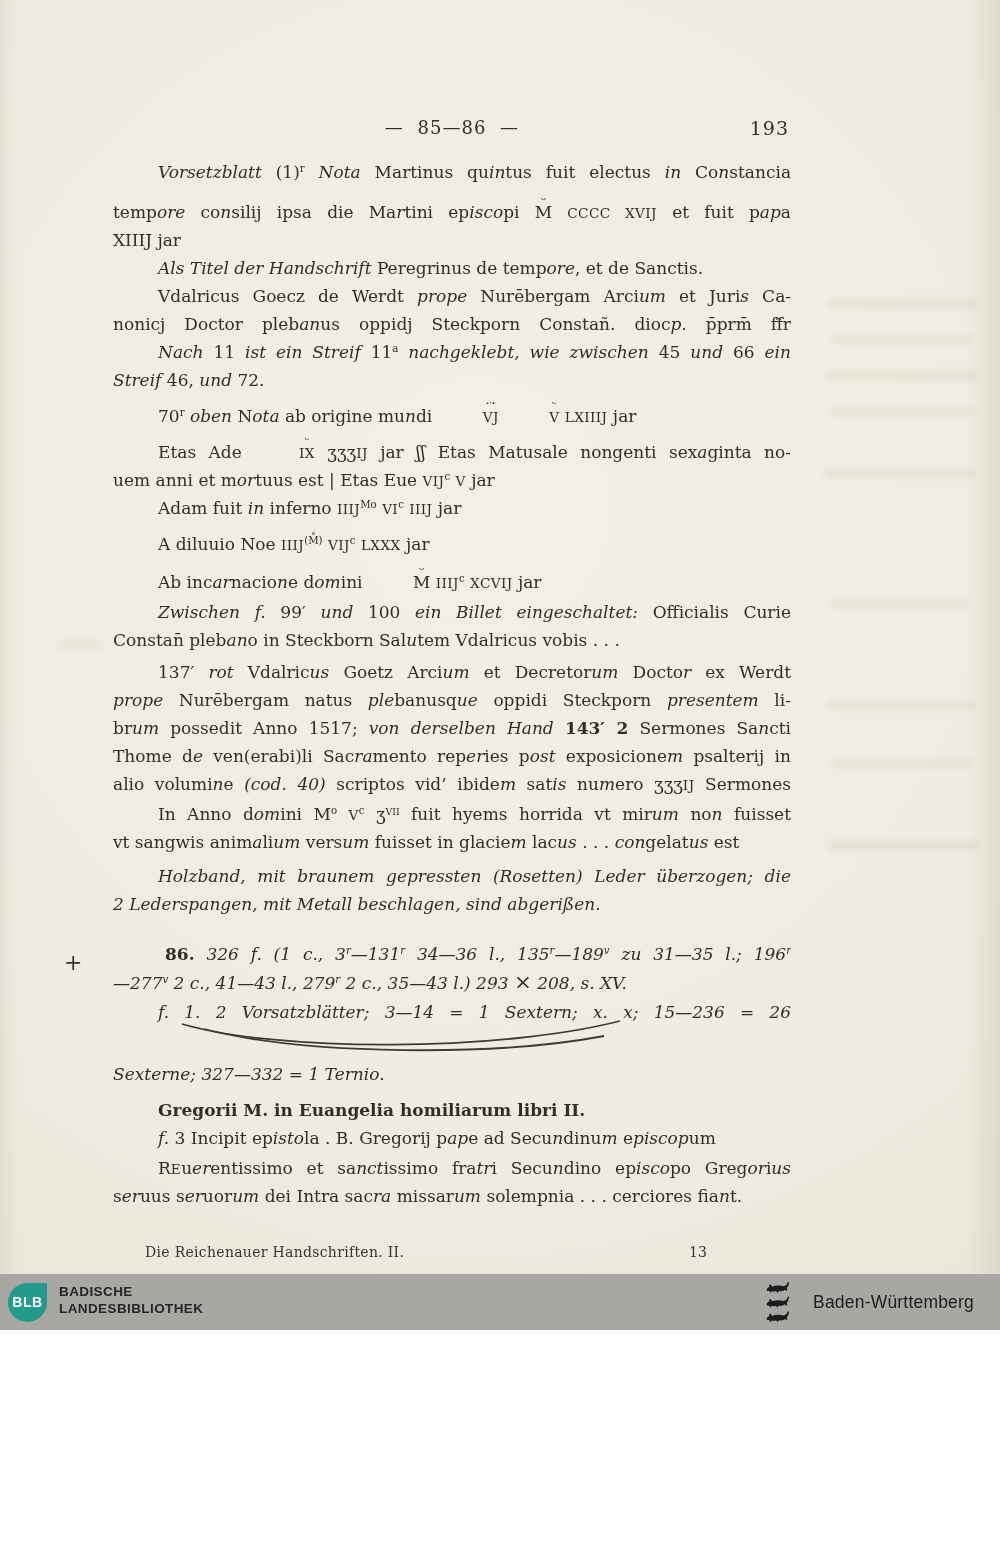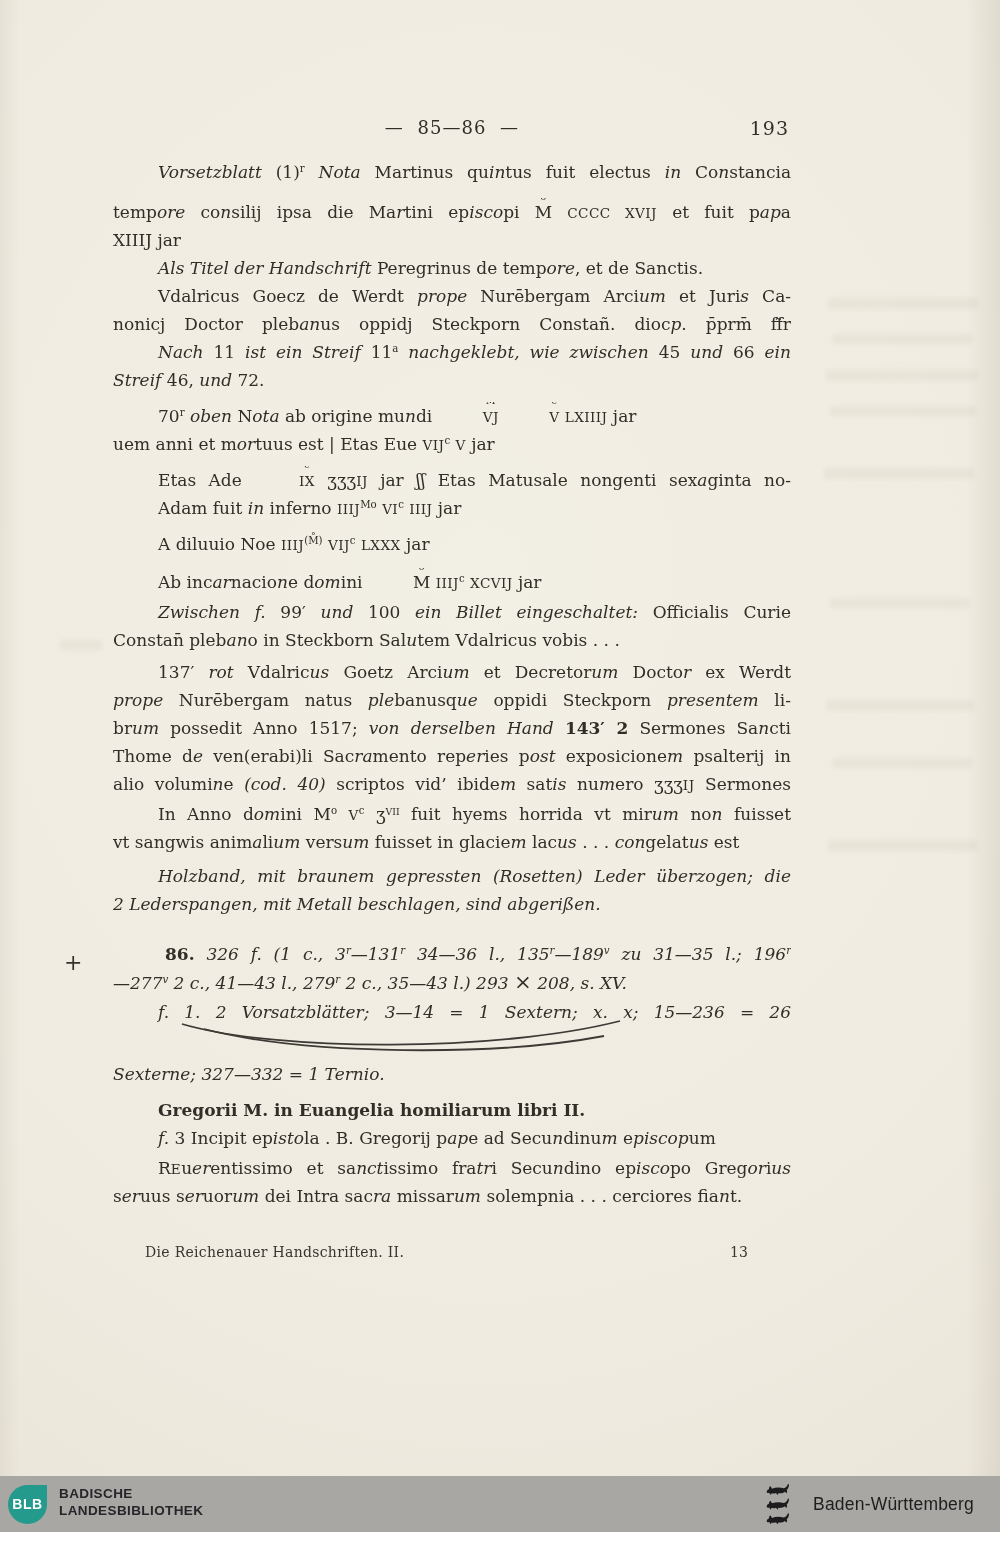--- a/index.html
+++ b/index.html
@@ -1,17 +1,17 @@
 <!DOCTYPE html>
 <html><head>
 <meta charset="utf-8">
 <style>
   html,body{margin:0;padding:0;}
   body{width:1000px;font-family:"DejaVu Serif","Liberation Serif",serif;}
-  .page{position:relative;width:1000px;height:1532px;overflow:hidden;
+  .page{position:relative;width:1000px;height:1330px;overflow:hidden;
     background:radial-gradient(120% 90% at 48% 38%, #f2efe4 0%, #efebe0 55%, #e9e5d8 85%, #e3decf 100%);}
   .page::after{content:"";position:absolute;right:0;top:0;bottom:56px;width:34px;pointer-events:none;
     background:linear-gradient(to right, rgba(120,110,88,0), rgba(120,110,88,0.12));}
   .page::before{content:"";position:absolute;left:0;top:0;bottom:56px;width:20px;pointer-events:none;
     background:linear-gradient(to left, rgba(120,110,88,0), rgba(120,110,88,0.08));}
 
   
   .ink{color:#312e28;}
   .hdr{position:absolute;left:113px;top:117px;width:678px;font-size:18px;}
   .hdr .folio{display:block;text-align:center;word-spacing:7px;letter-spacing:1px;}
@@ -33,21 +33,21 @@
   .stk .stk-b.smc{font-size:0.8em;letter-spacing:0.4px;}
   .xmark{font-size:1.25em;}
 
   .curveblock{height:34px;position:relative;}
   .curveblock svg{position:absolute;left:55px;top:-8px;}
 
   .marginplus{position:absolute;left:64px;top:950px;font-size:22px;color:#35322c;}
 
   .footline{position:absolute;left:113px;top:1244px;width:678px;font-size:14px;color:#383530;}
   .footline .fl-left{position:absolute;left:32px;letter-spacing:0.3px;}
-  .footline .fl-right{position:absolute;left:617px;}
+  .footline .fl-right{position:absolute;left:576px;}
 
   
   .bleed{position:absolute;pointer-events:none;background:#6e6450;opacity:0.06;filter:blur(2px);border-radius:3px;}
 
   
   .bar{position:absolute;left:0;bottom:0;width:1000px;height:56px;display:flex;align-items:center;
     font-family:"Liberation Sans","DejaVu Sans",sans-serif;}
   .bar-left{display:flex;gap:12px;padding-left:8px;cursor:pointer;}
   .blb-logo{width:39px;height:39px;border-radius:50% 0 50% 50%;display:flex;align-items:center;justify-content:center;
     color:#ffffff;font-weight:bold;font-size:14px;letter-spacing:0.5px;}
@@ -81,22 +81,22 @@
   <div id="flow">
       <div class="line j in1"><span class="it">Vorsetzblatt </span><span>(1)</span><span class="sp">r</span><span> </span><span class="it">Nota</span><span> Martinus qu</span><span class="it">in</span><span>tus fuit electus </span><span class="it">in</span><span> Co</span><span class="it">n</span><span>stancia</span></div>
       <div class="line j" style="margin-top: 12px;"><span>temp</span><span class="it">ore</span><span> co</span><span class="it">n</span><span>silij ipsa die Ma</span><span class="it">r</span><span>tini ep</span><span class="it">isco</span><span>pi </span><span class="stk"><span class="stk-t">o</span><span class="stk-b">M</span></span><span> </span><span class="sc">CCCC XVIJ</span><span> et fuit p</span><span class="it">ap</span><span>a</span></div>
       <div class="line"><span>XIIIJ jar</span></div>
       <div class="line in1"><span class="it">Als Titel der Handschrift </span><span>Peregrinus de temp</span><span class="it">ore</span><span>, et de Sanctis.</span></div>
       <div class="line j in1"><span>Vdalricus Goecz de Werdt </span><span class="it">prope</span><span> Nurēbergam Arci</span><span class="it">um</span><span> et Juri</span><span class="it">s</span><span> Ca-</span></div>
       <div class="line j"><span>nonicj Doctor pleb</span><span class="it">an</span><span>us oppidj Steckporn Constañ. dioc</span><span class="it">p</span><span>. p̄prm̄ ff̃r</span></div>
       <div class="line j in1"><span class="it">Nach </span><span>11</span><span class="it"> ist ein Streif </span><span>11</span><span class="sp">a</span><span class="it"> nachgeklebt, wie zwischen </span><span>45</span><span class="it"> und </span><span>66</span><span class="it"> ein</span></div>
       <div class="line"><span class="it">Streif </span><span>46,</span><span class="it"> und </span><span>72.</span></div>
       <div class="line in1" style="margin-top: 8px;"><span>70</span><span class="sp">r</span><span> </span><span class="it">oben</span><span> N</span><span class="it">ota</span><span> ab origine mu</span><span class="it">n</span><span>di </span><span class="stk"><span class="stk-t">M̊</span><span class="stk-b smc">VJ</span></span><span> </span><span class="stk"><span class="stk-t">c</span><span class="stk-b smc">V</span></span><span> </span><span class="sc">LXIIIJ</span><span> jar</span></div>
+      <div class="line j in1" style="margin-top: 8px;"><span>Etas Ade </span><span class="stk"><span class="stk-t">c</span><span class="stk-b smc">IX</span></span><span> ʒʒʒ</span><span class="sc">IJ</span><span> jar ʃʃ Etas Matusale nongenti sex</span><span class="it">a</span><span>ginta no-</span></div>
       <div class="line"><span>uem anni et m</span><span class="it">or</span><span>tuus est | Etas Eue </span><span class="sc">VIJ</span><span class="sp">c</span><span> </span><span class="sc">V</span><span> jar</span></div>
-      <div class="line j in1" style="margin-top: 8px;"><span>Etas Ade </span><span class="stk"><span class="stk-t">c</span><span class="stk-b smc">IX</span></span><span> ʒʒʒ</span><span class="sc">IJ</span><span> jar ʃʃ Etas Matusale nongenti sex</span><span class="it">a</span><span>ginta no-</span></div>
       <div class="line in1"><span>Adam fuit </span><span class="it">in</span><span> inferno </span><span class="sc">IIIJ</span><span class="sp">Mo</span><span> </span><span class="sc">VI</span><span class="sp">c</span><span> </span><span class="sc">IIIJ</span><span> jar</span></div>
       <div class="line in1" style="margin-top: 8px;"><span>A diluuio Noe </span><span class="sc">IIIJ</span><span class="sp">(M̊)</span><span> </span><span class="sc">VIJ</span><span class="sp">c</span><span> </span><span class="sc">LXXX</span><span> jar</span></div>
       <div class="line in1" style="margin-top: 10px;"><span>Ab inc</span><span class="it">ar</span><span>nacio</span><span class="it">n</span><span>e d</span><span class="it">om</span><span>ini </span><span class="stk"><span class="stk-t">o</span><span class="stk-b">M</span></span><span> </span><span class="sc">IIIJ</span><span class="sp">c</span><span> </span><span class="sc">XCVIJ</span><span> jar</span></div>
       <div class="line j in1" style="margin-top: 2px;"><span class="it">Zwischen f. </span><span>99′ </span><span class="it">und </span><span>100</span><span class="it"> ein Billet eingeschaltet: </span><span>Officialis Curie</span></div>
       <div class="line"><span>Constan̄ pleb</span><span class="it">an</span><span>o in Steckborn Sal</span><span class="it">u</span><span>tem Vdalricus vobis</span><span> . . .</span></div>
       <div class="line j in1" style="margin-top: 4px;"><span>137′ </span><span class="it">rot </span><span>Vdalric</span><span class="it">us</span><span> Goetz Arci</span><span class="it">um</span><span> et Decretor</span><span class="it">um</span><span> Docto</span><span class="it">r</span><span> ex Werdt</span></div>
       <div class="line j"><span class="it">prope</span><span> Nurēbergam natus </span><span class="it">ple</span><span>banusq</span><span class="it">ue</span><span> oppidi Steckporn </span><span class="it">presentem</span><span> li-</span></div>
       <div class="line j"><span>br</span><span class="it">um</span><span> possedit Anno 1517; </span><span class="it">von derselben Hand </span><span class="bd">143′ 2</span><span> Sermones Sa</span><span class="it">n</span><span>cti</span></div>
       <div class="line j"><span>Thome d</span><span class="it">e</span><span> ven(erabi)li Sac</span><span class="it">ra</span><span>mento rep</span><span class="it">er</span><span>ies p</span><span class="it">ost</span><span> exposicione</span><span class="it">m</span><span> psalterij in</span></div>
       <div class="line j"><span>alio volumi</span><span class="it">n</span><span>e </span><span class="it">(cod. 40)</span><span> scriptos vid’ ibide</span><span class="it">m</span><span> sat</span><span class="it">is</span><span> nu</span><span class="it">m</span><span>ero ʒʒʒ</span><span class="sc">IJ</span><span> Sermones</span></div>

